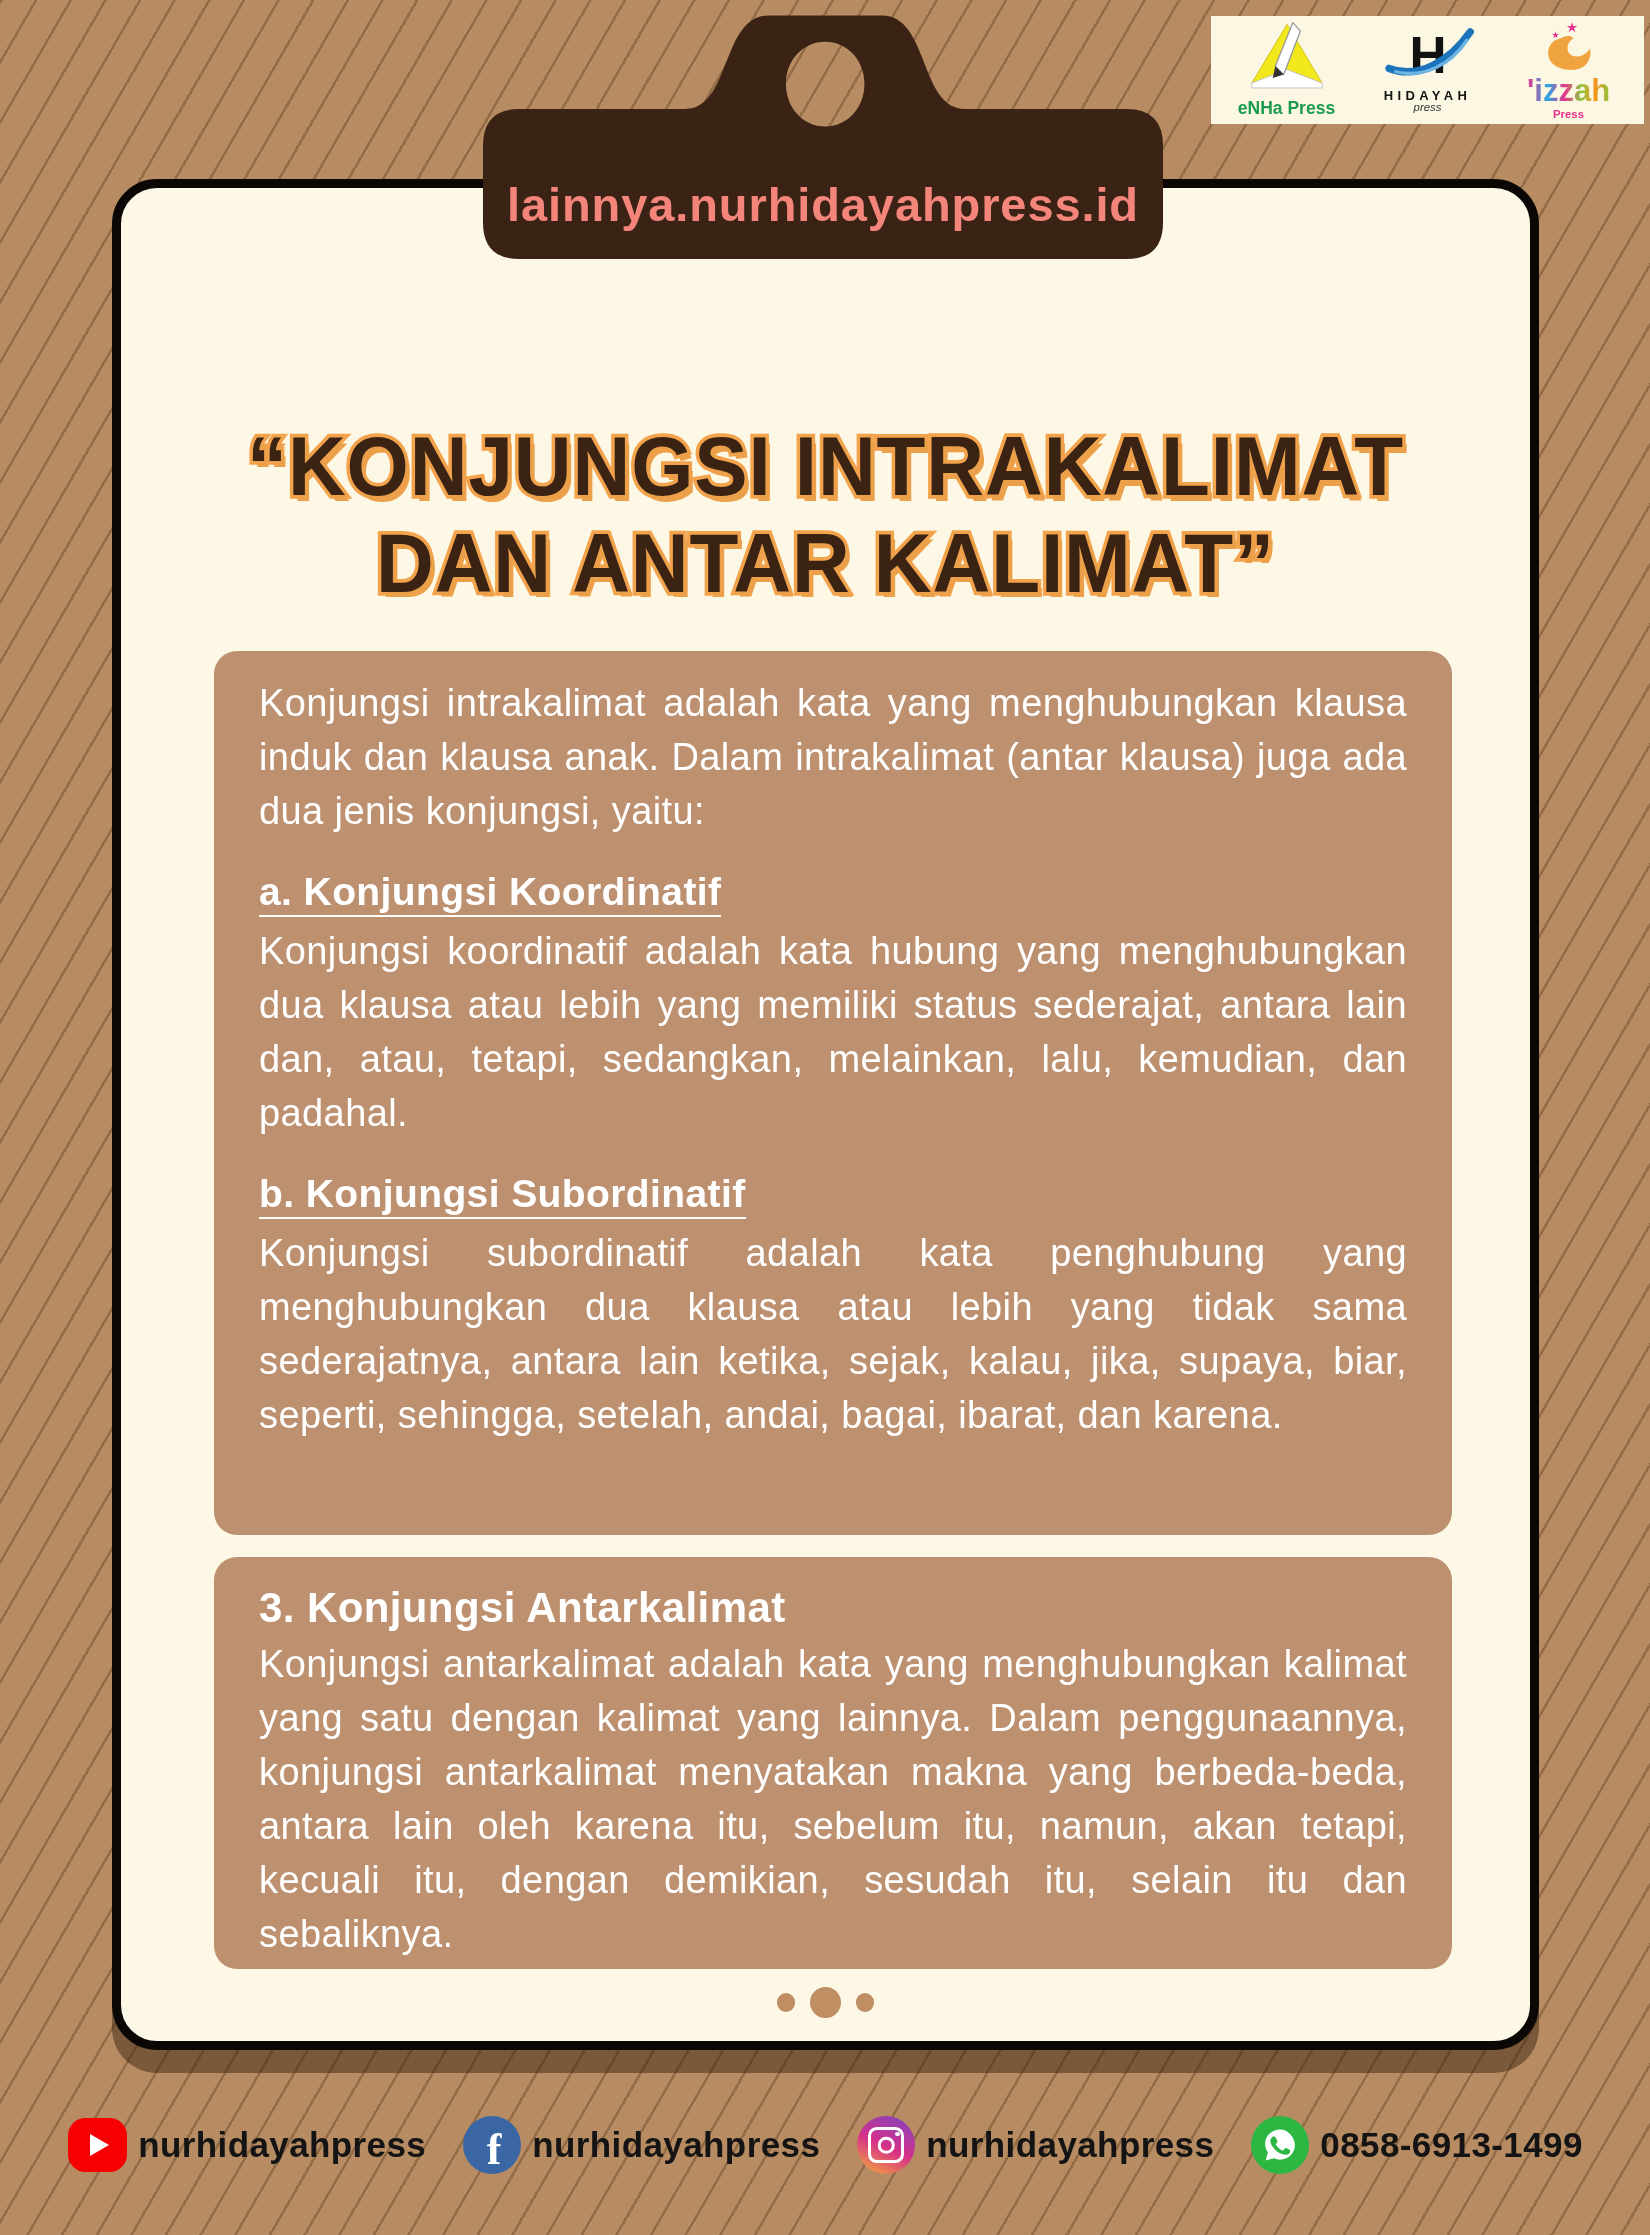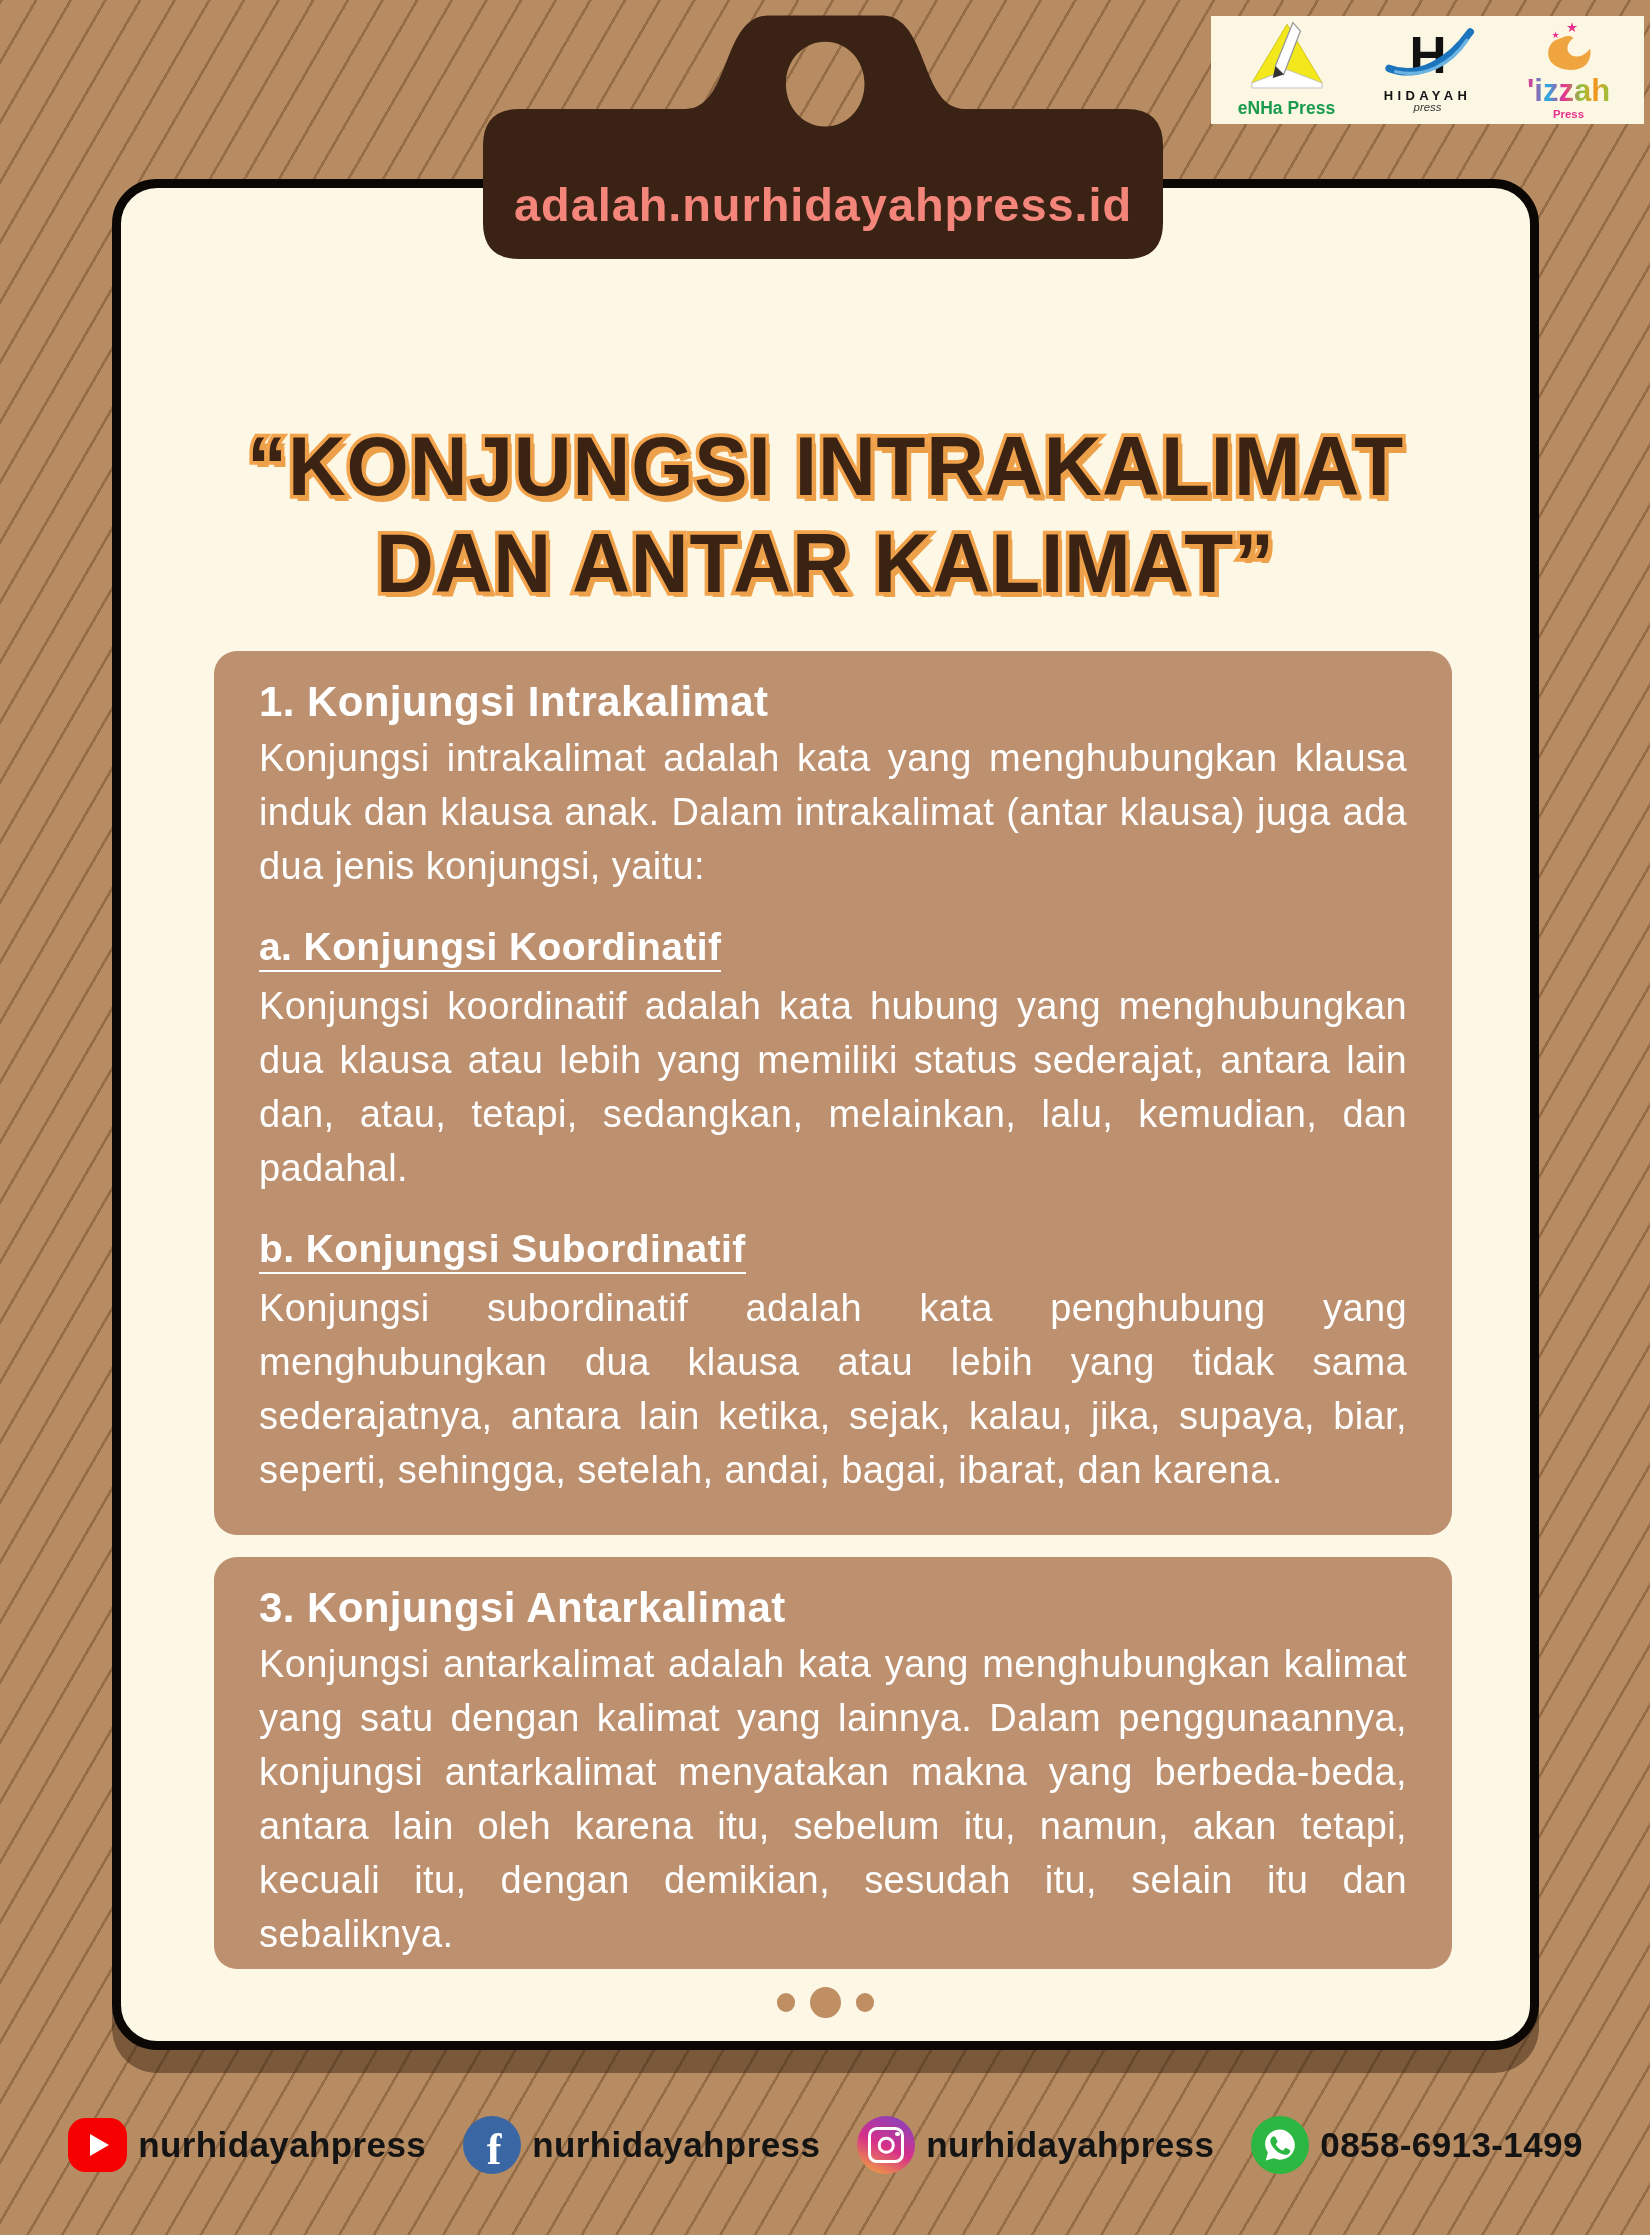--- a/index.html
+++ b/index.html
@@ -176,32 +176,31 @@
       M 50,111 H 240
       C 292,111 281,4 335,4
       L 465,4
       C 519,4 508,111 560,111
       H 745 Q 787,111 787,153
       V 241 Q 787,283 745,283
       H 50 Q 8,283 8,241
       V 153 Q 8,111 50,111 Z
       M 400,34 C 425,34 445,55 445,82 C 445,110 425,131 400,131 C 375,131 355,110 355,82 C 355,55 375,34 400,34 Z"></path>
   </svg>
-  <div class="clip-label">adalah.nurhidayahpress.id</div>
+  <div class="clip-label">lainnya.nurhidayahpress.id</div>
 
   <div class="card">
 
 
     <div class="card-subtitle">
       <span style="display:block">“KONJUNGSI INTRAKALIMAT</span>
       <span style="display:block">DAN ANTAR KALIMAT”</span>
     </div>
 
     <div class="panel panel-1">
-      <h3>1. Konjungsi Intrakalimat</h3>
       <p>Konjungsi intrakalimat adalah kata yang menghubungkan klausa induk dan klausa anak. Dalam intrakalimat (antar klausa) juga ada dua jenis konjungsi, yaitu:</p>
       <div class="gap"></div>
       <div>
         <span class="sub-heading">a. Konjungsi Koordinatif</span>
       </div>
       <p>Konjungsi koordinatif adalah kata hubung yang menghubungkan dua klausa atau lebih yang memiliki status sederajat, antara lain dan, atau, tetapi, sedangkan, melainkan, lalu, kemudian, dan padahal.</p>
       <div class="gap"></div>
       <div>
         <span class="sub-heading">b. Konjungsi Subordinatif</span>
       </div>

